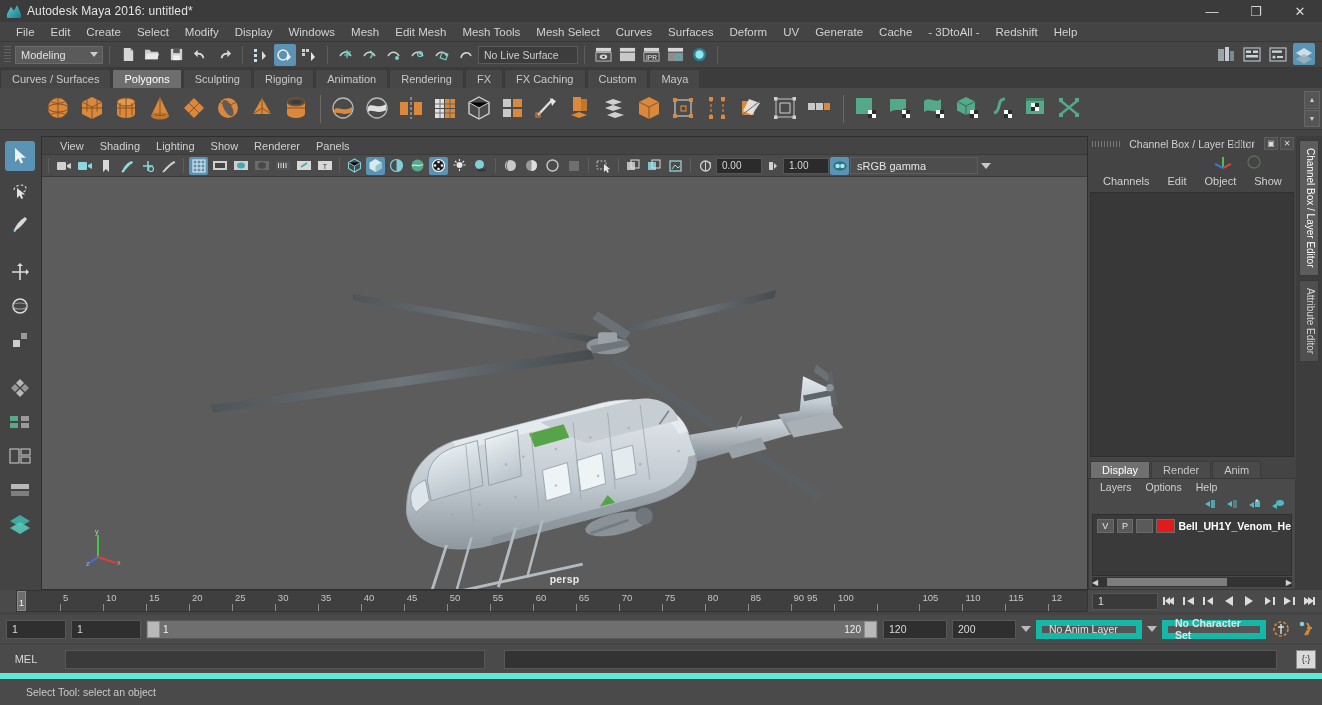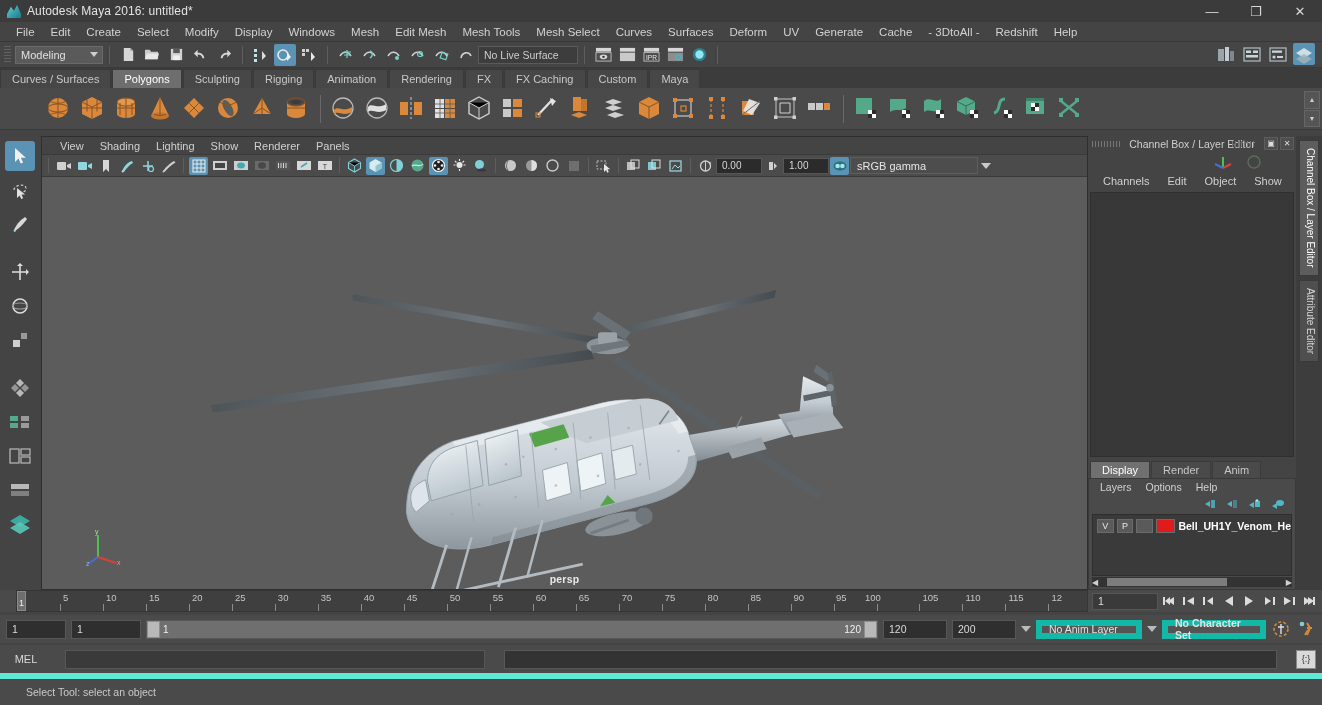--- a/index.html
+++ b/index.html
@@ -1237,23 +1237,23 @@
         <div class="tl-lbl" style="left: 601.653px;">70</div>
         <div class="tl-tick" style="left: 644.628px;"></div>
         <div class="tl-lbl" style="left: 644.628px;">75</div>
         <div class="tl-tick" style="left: 687.603px;"></div>
         <div class="tl-lbl" style="left: 687.603px;">80</div>
         <div class="tl-tick" style="left: 730.579px;"></div>
         <div class="tl-lbl" style="left: 730.579px;">85</div>
         <div class="tl-tick" style="left: 773.554px;"></div>
         <div class="tl-lbl" style="left: 773.554px;">90</div>
         <div class="tl-tick" style="left: 816.529px;"></div>
-        <div class="tl-lbl" style="left: 816px;">95</div>
+        <div class="tl-lbl" style="left: 787px;">95</div>
         <div class="tl-tick" style="left: 859.504px;"></div>
-        <div class="tl-lbl" style="left: 845px;">100</div>
+        <div class="tl-lbl" style="left: 818px;">100</div>
         <div class="tl-tick" style="left: 902.479px;"></div>
         <div class="tl-lbl" style="left: 902.479px;">105</div>
         <div class="tl-tick" style="left: 945.455px;"></div>
         <div class="tl-lbl" style="left: 945.455px;">110</div>
         <div class="tl-tick" style="left: 988.43px;"></div>
         <div class="tl-lbl" style="left: 988.43px;">115</div>
         <div class="tl-tick" style="left: 1031.4px;"></div>
         <div class="tl-lbl" style="left: 1031.4px;">12</div>
       </div>
     <div class="tl-right">

